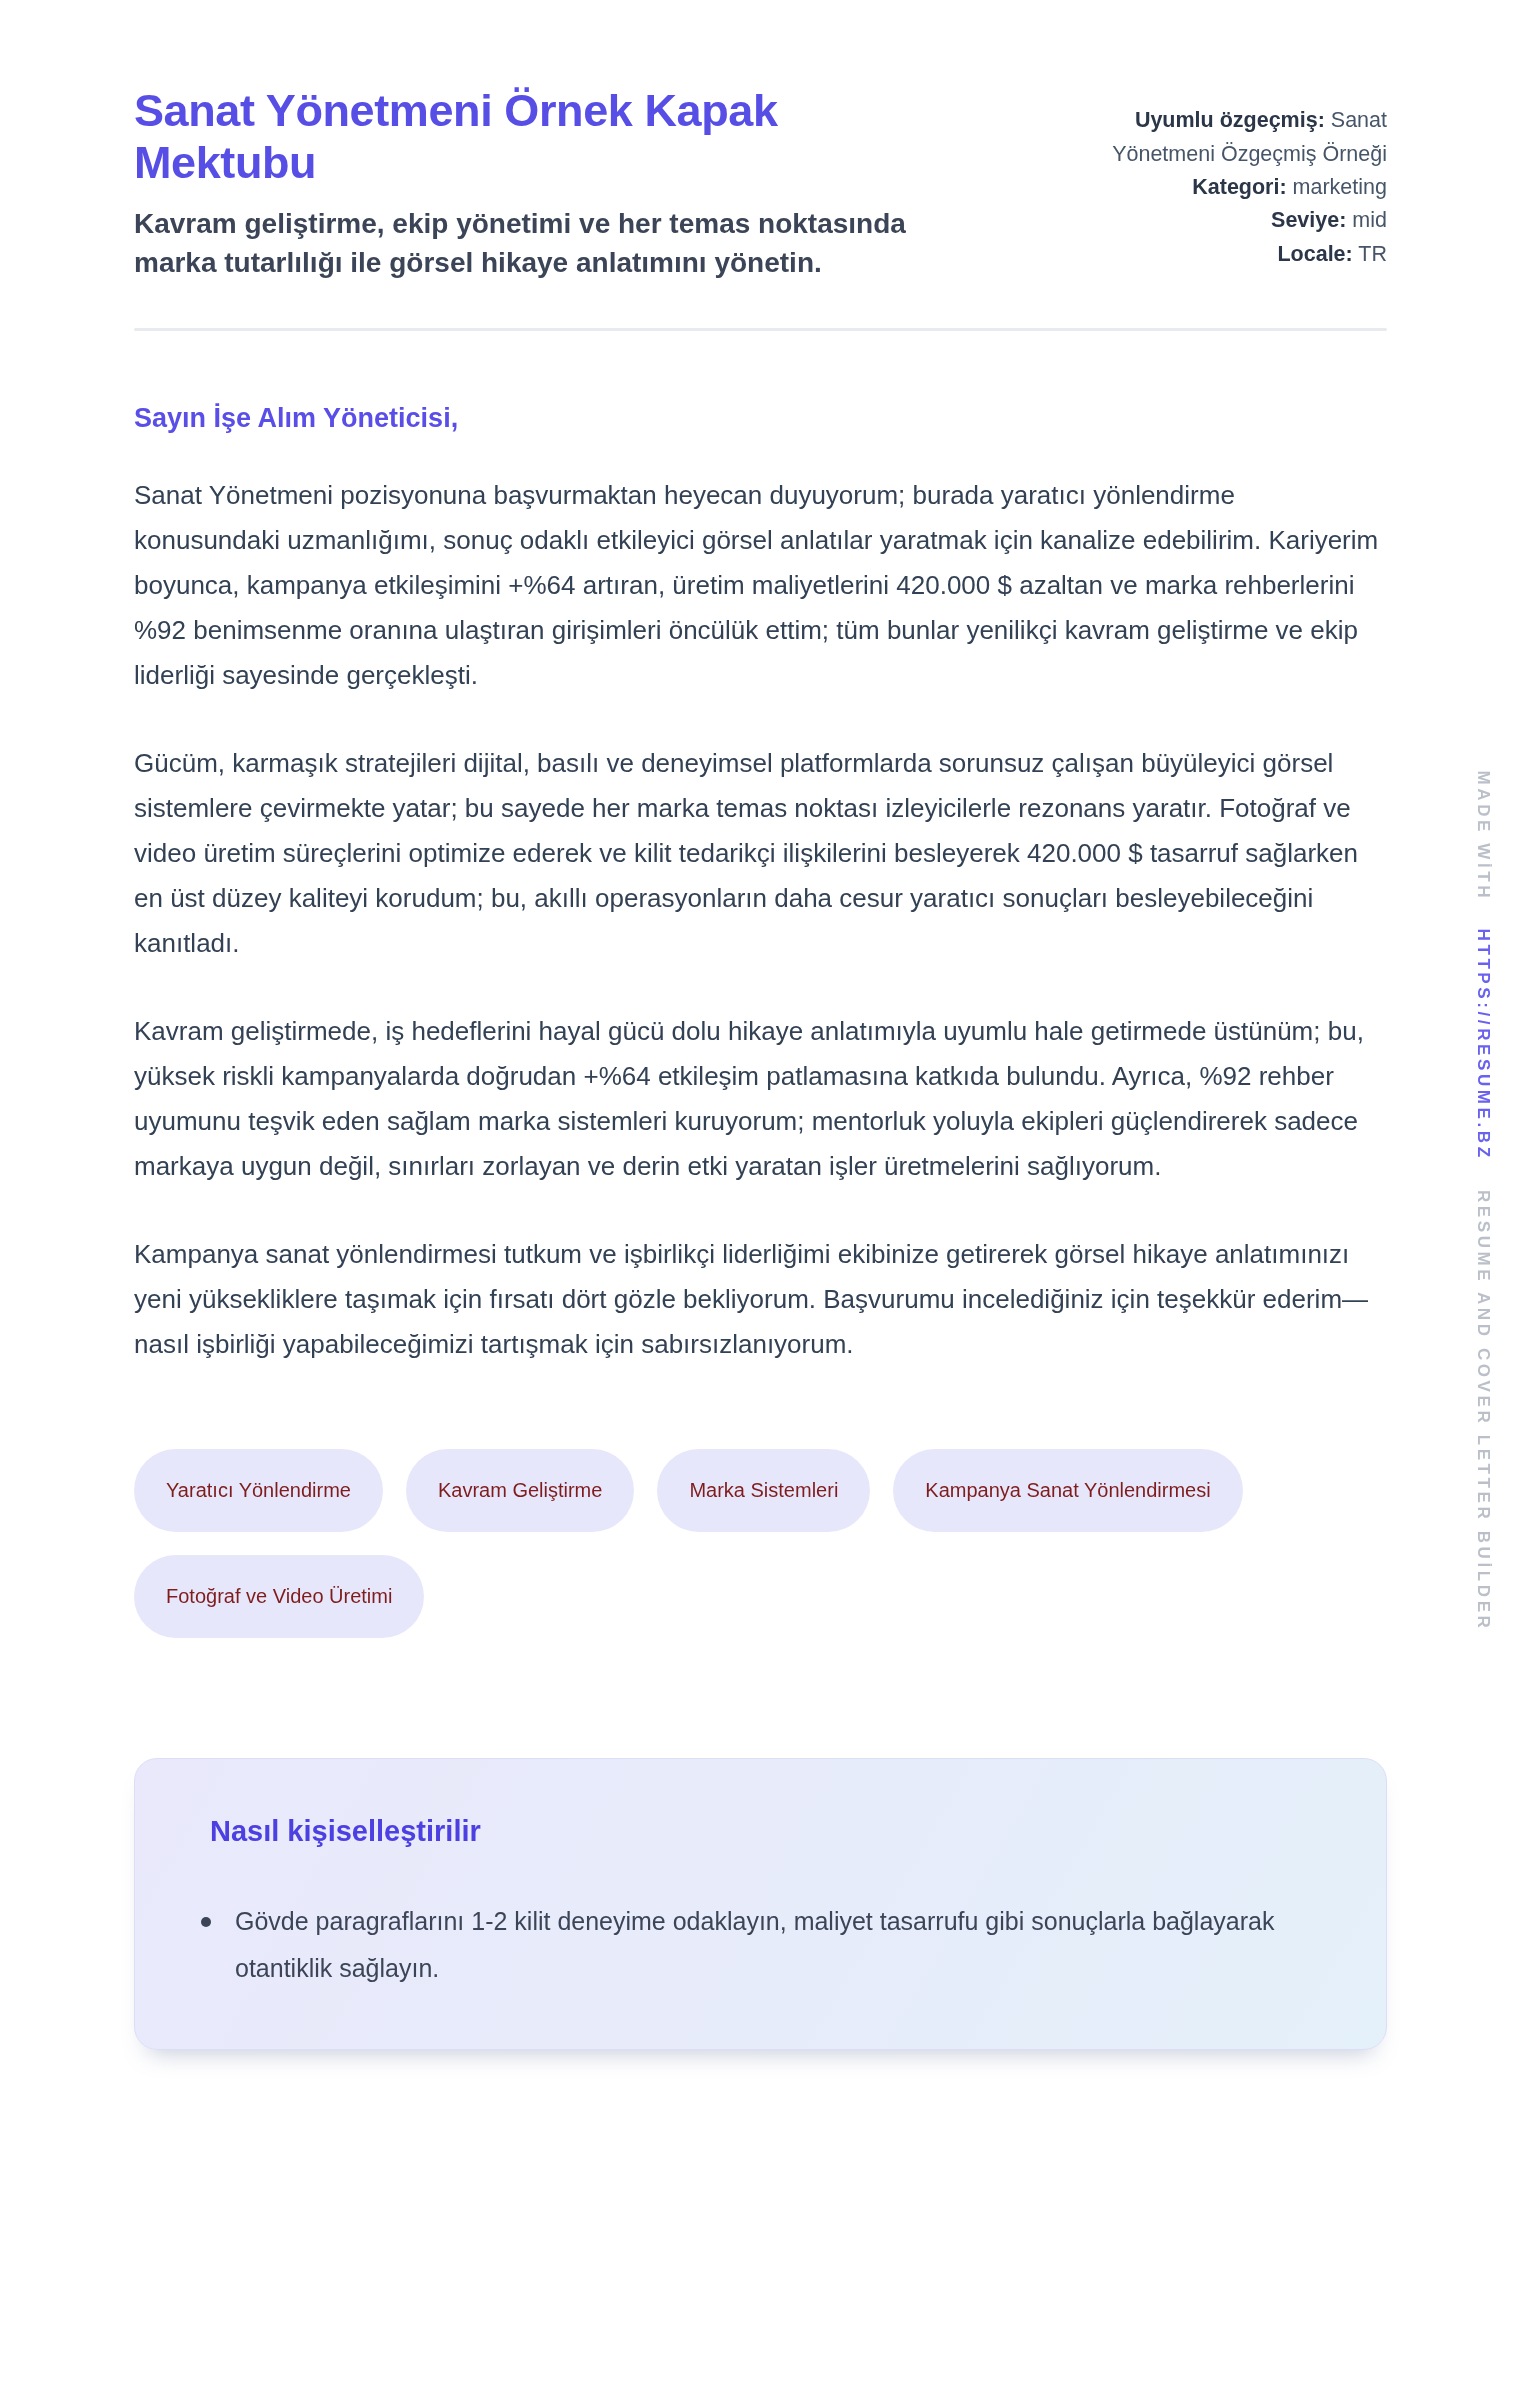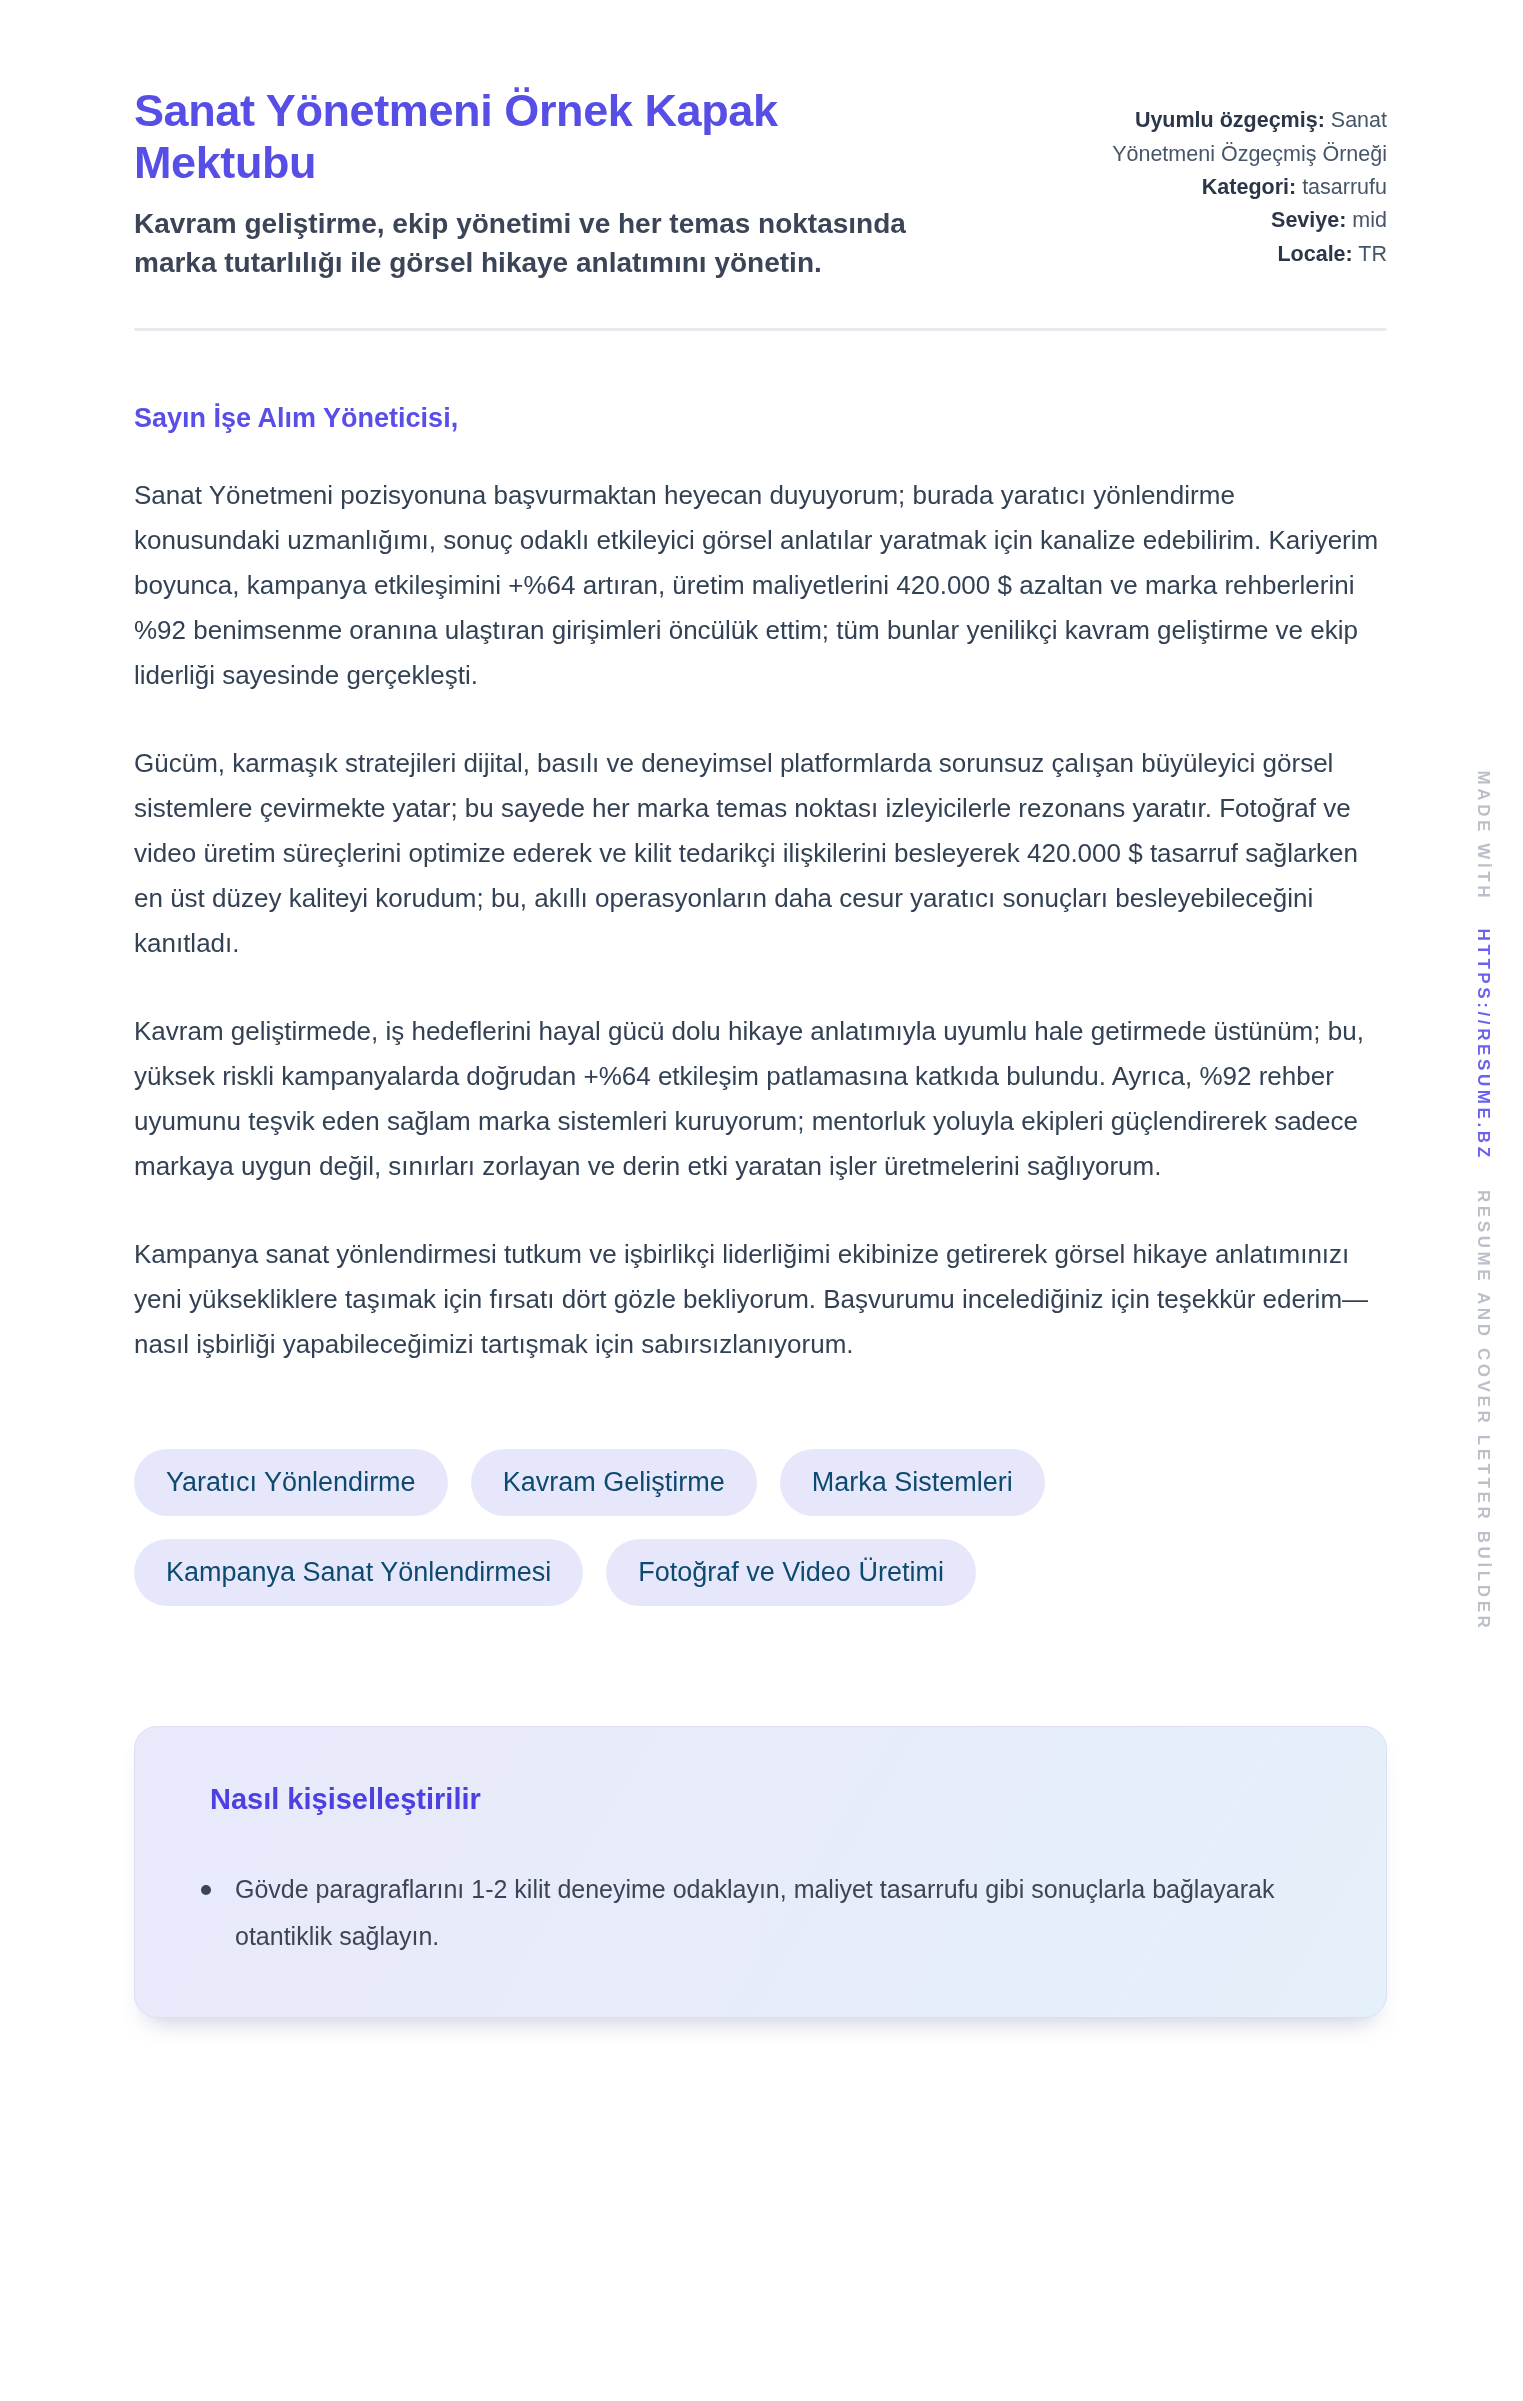--- a/index.html
+++ b/index.html
@@ -97,23 +97,23 @@
   .tag-list {
     margin-top: 82px;
     display: flex;
     flex-wrap: wrap;
     gap: 23px 23px;
     max-width: 1129px;
   }
   .tag-pill {
     display: inline-block;
     background: #e7e7fc;
-    color: #0c4a6e;
-    font-size: 27px;
-    padding: 18px 32px;
+    color: #7f1d1d;
+    font-size: 20px;
+    padding: 30px 32px;
     border-radius: 8960px;
     white-space: nowrap;
   }
 
   
   .tips-card {
     margin-top: 120px;
     border-radius: 23px;
     border: 1.8px solid #dcdef4;
     background: linear-gradient(120deg, #e9e9fb 0%, #e7ecfa 55%, #e4f0fa 100%);
@@ -185,21 +185,21 @@
         <h1 class="page-title">Sanat Yönetmeni Örnek Kapak Mektubu</h1>
         <div class="page-subtitle">Kavram geliştirme, ekip yönetimi ve her temas noktasında marka tutarlılığı ile görsel hikaye anlatımını yönetin.</div>
       </div>
       <div class="meta-panel">
         <div class="meta-row">
           <span class="meta-label">Uyumlu özgeçmiş:</span>
           <span class="meta-value">Sanat Yönetmeni Özgeçmiş Örneği</span>
         </div>
         <div class="meta-row">
           <span class="meta-label">Kategori:</span>
-          <span class="meta-value">tasarrufu</span>
+          <span class="meta-value">marketing</span>
         </div>
         <div class="meta-row">
           <span class="meta-label">Seviye:</span>
           <span class="meta-value">mid</span>
         </div>
         <div class="meta-row">
           <span class="meta-label">Locale:</span>
           <span class="meta-value">TR</span>
         </div>
       </div>

